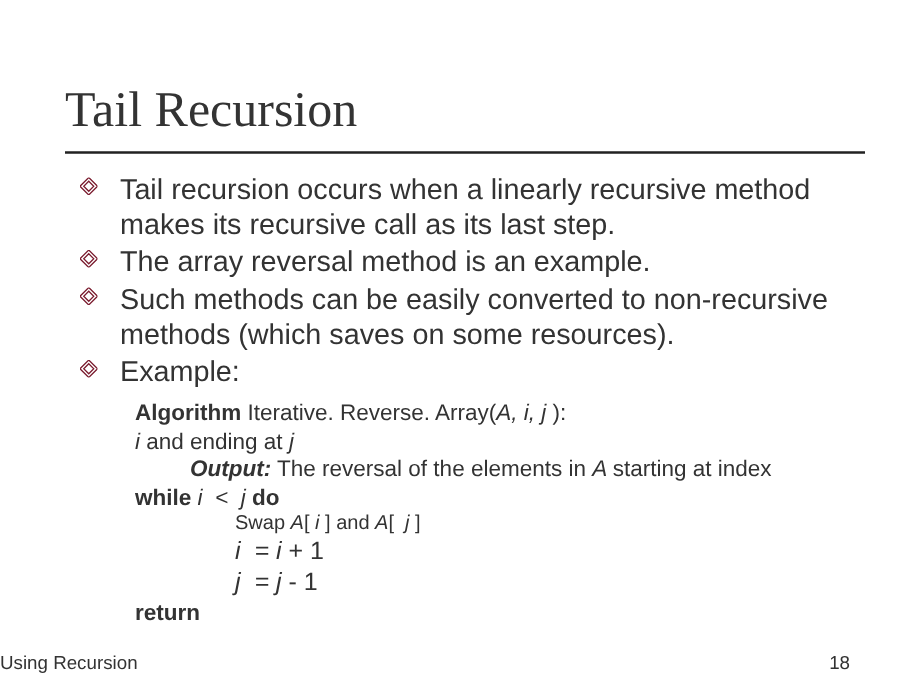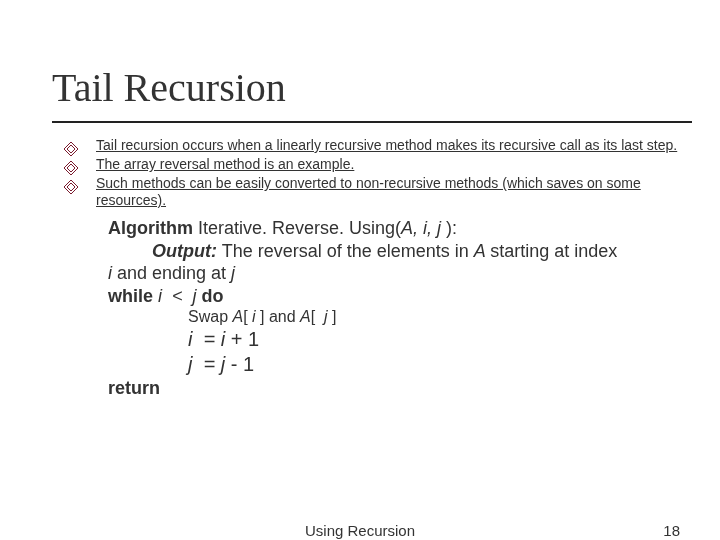--- a/index.html
+++ b/index.html
@@ -32,26 +32,25 @@
     margin: 0 0 14px -4px;
     width: 640px;
   }
   .bullets {
     list-style: none;
     margin: 0;
     padding: 0 0 0 40px;
   }
   .bullets li {
     position: relative;
-    font-size: 14px;
+    font-size: 23px;
     line-height: 1.22;
     color: #333333;
     margin-bottom: 2px;
     padding-left: 0;
-    text-decoration: underline;
   }
   .bullet-icon {
     position: absolute;
     left: -32px;
     top: 5px;
     width: 14px;
     height: 14px;
     display: flex;
     align-items: center;
     justify-content: center;
@@ -74,21 +73,21 @@
     bottom: 18px;
     left: 0;
     width: 720px;
     font-size: 15px;
     color: #333333;
   }
   .footer-center {
     position: absolute;
     left: 0;
     width: 100%;
-    text-align: center;
+    text-align: left;
   }
   .footer-right {
     position: absolute;
     right: 40px;
   }
 </style>
 </head>
 <body>
 
 <div class="slide">
@@ -123,26 +122,37 @@
       <span class="bullet-icon">
         <svg width="14" height="14" viewBox="0 0 14 14">
             <g fill="none" stroke="#7a1b2e" stroke-width="1">
               <path d="M7 0 L14 7 L7 14 L0 7 Z"></path>
               <path d="M7 3 L11 7 L7 11 L3 7 Z"></path>
             </g>
           </svg>
       </span>
       <span>Such methods can be easily converted to non-recursive methods (which saves on some resources).</span>
     </li>
+    <li>
+      <span class="bullet-icon">
+        <svg width="14" height="14" viewBox="0 0 14 14">
+            <g fill="none" stroke="#7a1b2e" stroke-width="1">
+              <path d="M7 0 L14 7 L7 14 L0 7 Z"></path>
+              <path d="M7 3 L11 7 L7 11 L3 7 Z"></path>
+            </g>
+          </svg>
+      </span>
+      <span>Example:</span>
+    </li>
   </ul>
 
   <div class="algo">
-    <div class="line"><span class="b">Algorithm</span><span> Iterative. Reverse. Using(</span><span class="it">A, i, j </span><span>):</span></div>
+    <div class="line"><span class="b">Algorithm</span><span> Iterative. Reverse. Array(</span><span class="it">A, i, j </span><span>):</span></div>
+    <div class="line"><span class="it">i </span><span>and ending at </span><span class="it">j</span></div>
     <div class="line ind1"><span class="bi">Output:</span><span> The reversal of the elements in </span><span class="it">A </span><span>starting at index</span></div>
-    <div class="line"><span class="it">i </span><span>and ending at </span><span class="it">j</span></div>
     <div class="line"><span class="b">while </span><span class="it">i  &lt;  j </span><span class="b">do</span></div>
     <div class="line ind2" style="font-size:16px;"><span>Swap </span><span class="it">A</span><span>[ </span><span class="it">i </span><span>] and </span><span class="it">A</span><span>[ </span><span class="it"> j </span><span>]</span></div>
     <div class="line ind2" style="font-size:20px;"><span class="it">i  = i</span><span> + 1</span></div>
     <div class="line ind2" style="font-size:20px;"><span class="it">j  = j</span><span> - 1</span></div>
     <div class="line"><span class="b">return</span></div>
   </div>
 
   <div class="footer">
     <div class="footer-center">Using Recursion</div>
     <div class="footer-right">18</div>

